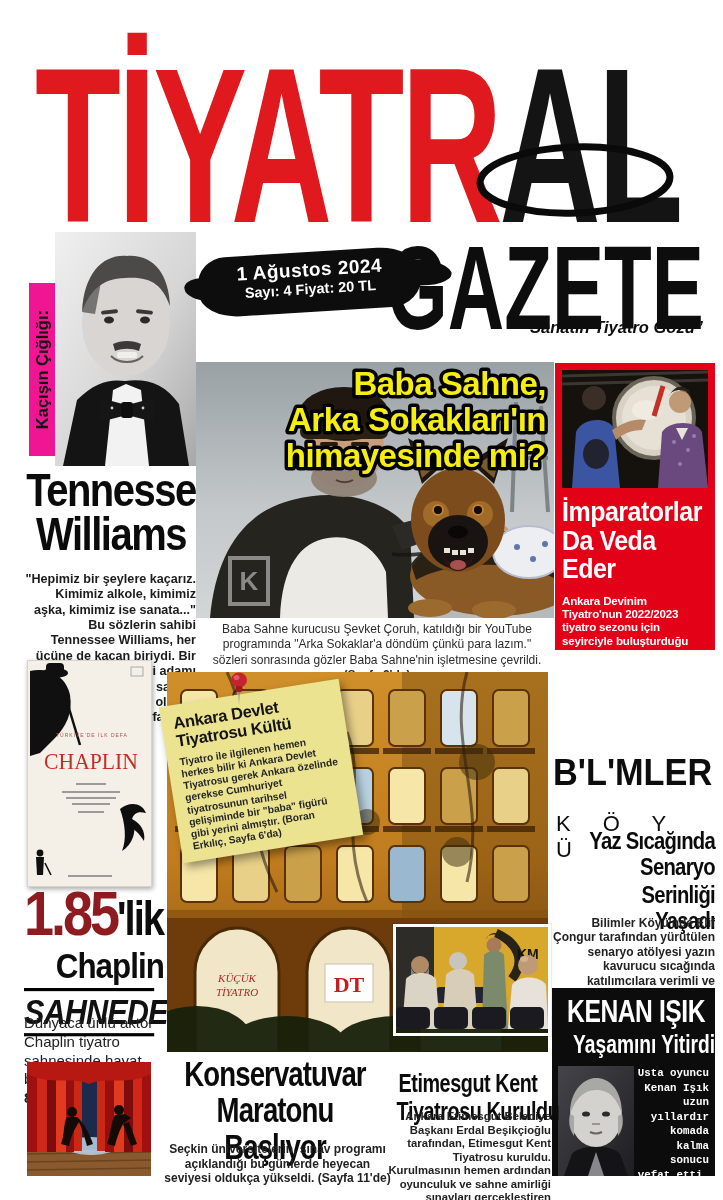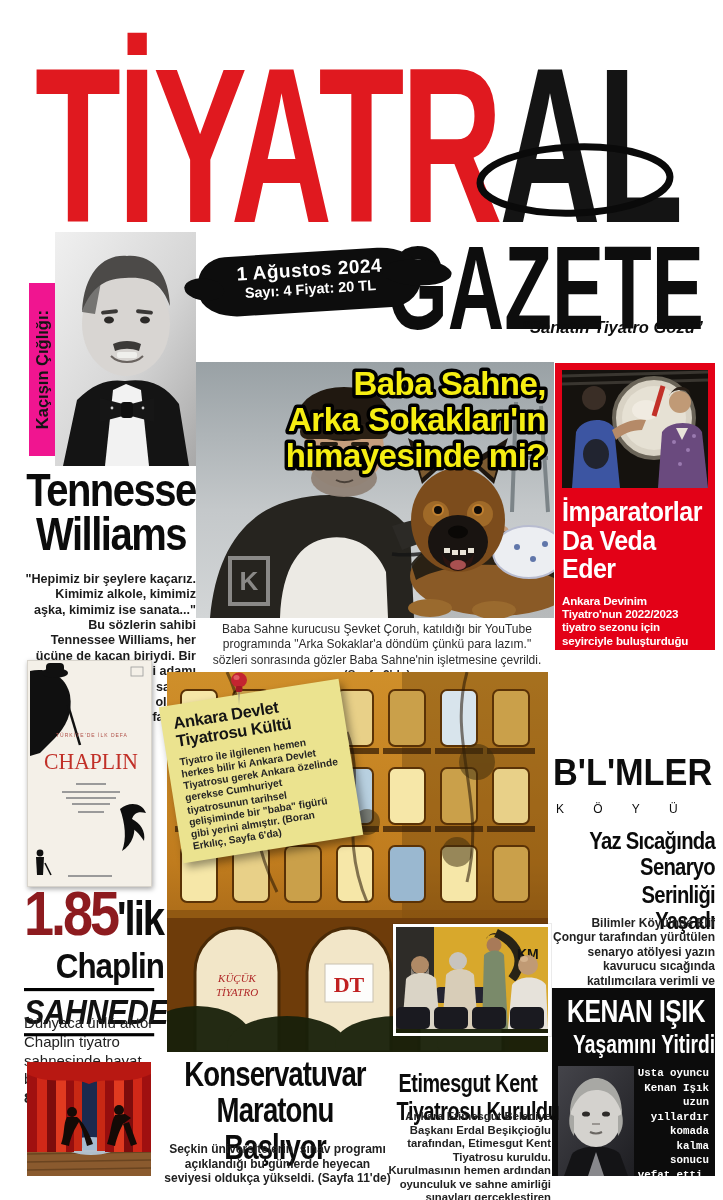--- a/index.html
+++ b/index.html
@@ -37,21 +37,21 @@
   
   #redbox{left:555px;top:363px;width:160px;height:287px;background:#e30117;
      box-sizing:border-box;padding:7px 7px;overflow:hidden;}
   #redbox .head{margin-top:5px;color:#fff;font-weight:bold;font-size:25px;line-height:1.06;
      letter-spacing:-.5px;transform:scale(1,1.08);transform-origin:top left;}
   #redbox .body{margin-top:17px;color:#fff;font-weight:bold;font-size:11.6px;line-height:1.16;
      text-align:left;letter-spacing:-.2px;}
   
   #bil-logo{left:553px;top:750px;width:164px;color:#0d0d0d;}
   #bil-logo .l1{font-size:35px;font-weight:bold;letter-spacing:0;transform:scale(.98,1.08);transform-origin:top left;}
-  #bil-logo .l2{font-size:12px;letter-spacing:13px;margin-top:12px;padding-left:3px;}
+  #bil-logo .l2{font-size:22px;letter-spacing:13px;margin-top:21px;padding-left:3px;}
   #bil-head{left:553px;top:828px;width:162px;text-align:right;font-weight:bold;font-size:22.5px;
      line-height:1.13;letter-spacing:-.8px;transform:scale(.9,1.05);transform-origin:top right;color:#0b0b0b;}
   #bil-body{left:549px;top:916px;width:166px;text-align:right;font-size:12px;line-height:1.2;
      font-weight:bold;color:#222;}
   
   #kenan{left:552px;top:988px;width:163px;height:188px;background:#0c0c0c;box-sizing:border-box;
      padding:6px 6px;color:#fff;overflow:hidden;}
   #kenan .h1{text-align:center;font-weight:bold;font-size:28px;letter-spacing:-.5px;
      transform:scale(.88,1.12);transform-origin:top center;white-space:nowrap;}
   #kenan .h2{text-align:center;font-weight:bold;font-size:24px;margin-top:4px;

